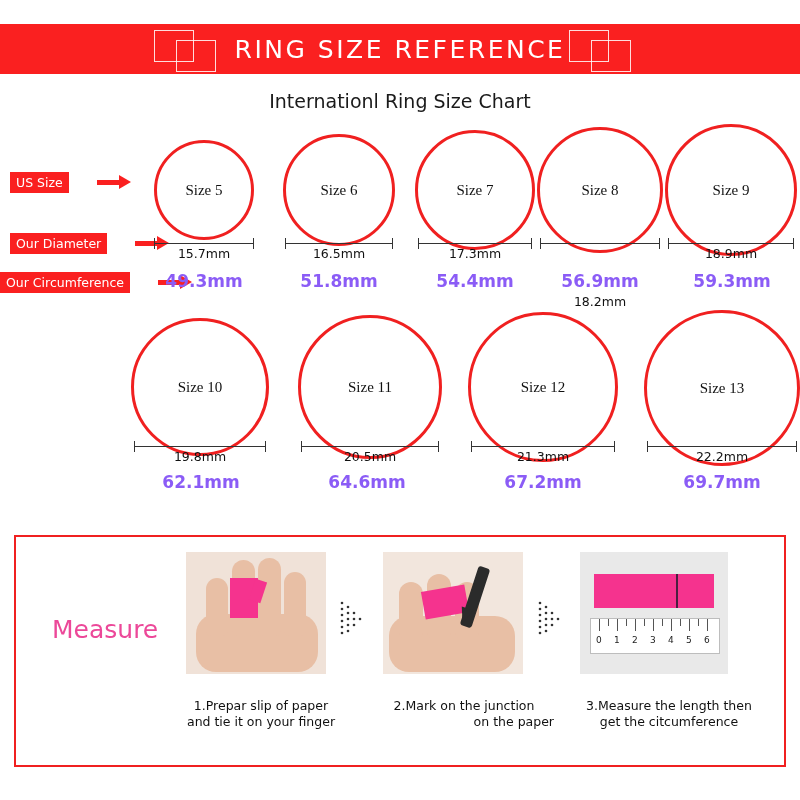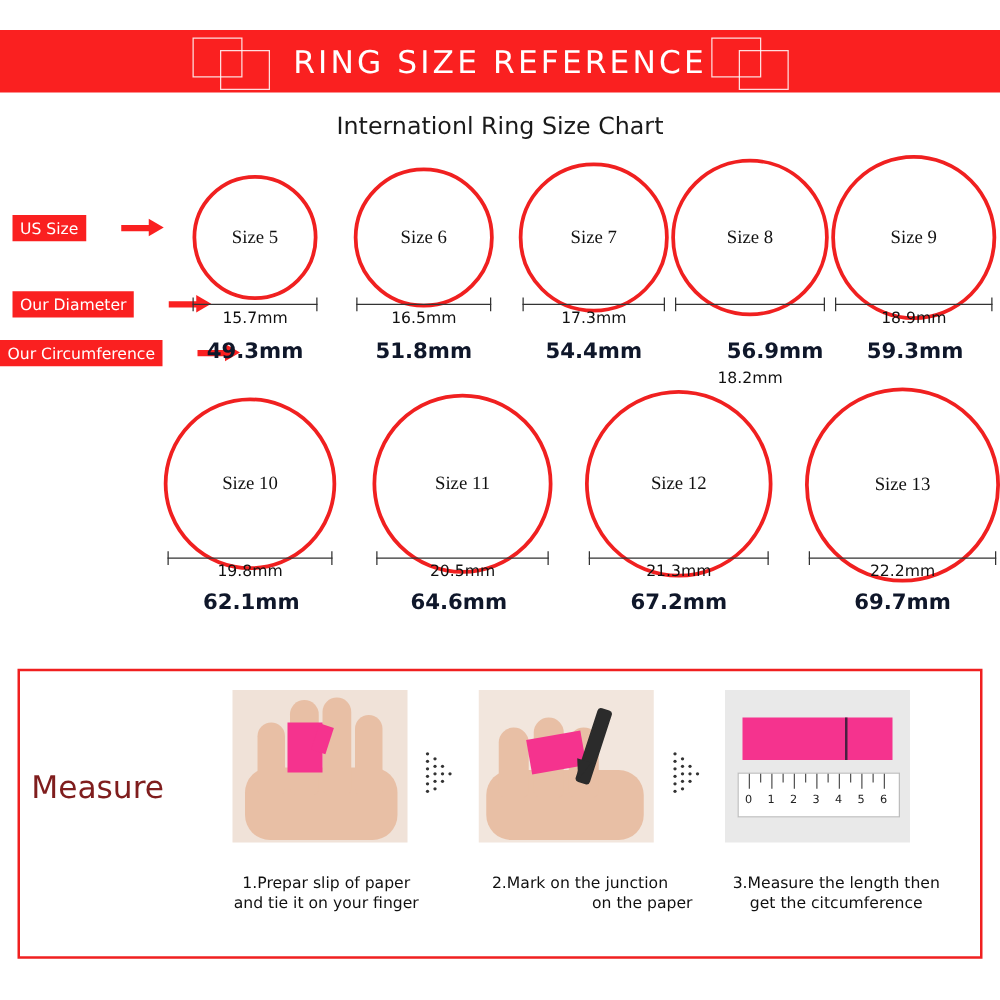--- a/index.html
+++ b/index.html
@@ -140,43 +140,43 @@
   .dim-text {
     position: absolute;
     font-size: 12.5px;
     color: #111111;
     text-align: center;
     font-family: "DejaVu Sans", sans-serif;
   }
   .circ-text {
     position: absolute;
     font-size: 17px;
-    color: #0f172a;
+    color: #8b5cf6;
     font-weight: bold;
     text-align: center;
     font-family: "DejaVu Sans", sans-serif;
   }
 
   
   .measure-box {
     position: absolute;
     left: 14px;
     top: 535px;
     width: 772px;
     height: 232px;
     border: 2px solid #f02020;
     box-sizing: border-box;
     background: #ffffff;
   }
   .measure-title {
     position: absolute;
-    left: 25px;
+    left: 52px;
     top: 615px;
     font-size: 25px;
-    color: #7f1d1d;
+    color: #ec4899;
     font-family: "DejaVu Sans", sans-serif;
   }
   .photo {
     position: absolute;
     overflow: hidden;
     background: #ecd9cc;
   }
   .step-caption {
     position: absolute;
     font-size: 12.5px;
@@ -282,21 +282,21 @@
 </div>
 <div class="dimbar" style="left:418px; top:243px; width:114px;"></div>
 <div class="dim-text" style="left:418px; top:246px; width:114px;">17.3mm</div>
 <div class="circ-text" style="left:415px; top:271px; width:120px;">54.4mm</div>
 
 <div class="ring" style="left:537px; top:127px; width:126px; height:126px;">
   <span class="ring-label">Size 8</span>
 </div>
 <div class="dimbar" style="left:540px; top:243px; width:120px;"></div>
 <div class="dim-text" style="left:540px; top:246px; width:120px;margin-top:48px;">18.2mm</div>
-<div class="circ-text" style="left:560px; top:271px; width:120px;">56.9mm</div>
+<div class="circ-text" style="left:540px; top:271px; width:120px;">56.9mm</div>
 
 <div class="ring" style="left:665px; top:124px; width:132px; height:132px;">
   <span class="ring-label">Size 9</span>
 </div>
 <div class="dimbar" style="left:668px; top:243px; width:126px;"></div>
 <div class="dim-text" style="left:668px; top:246px; width:126px;">18.9mm</div>
 <div class="circ-text" style="left:670px; top:271px; width:124px;">59.3mm</div>
 
 <div class="ring" style="left:131px; top:318px; width:138px; height:138px;">
   <span class="ring-label">Size 10</span>

